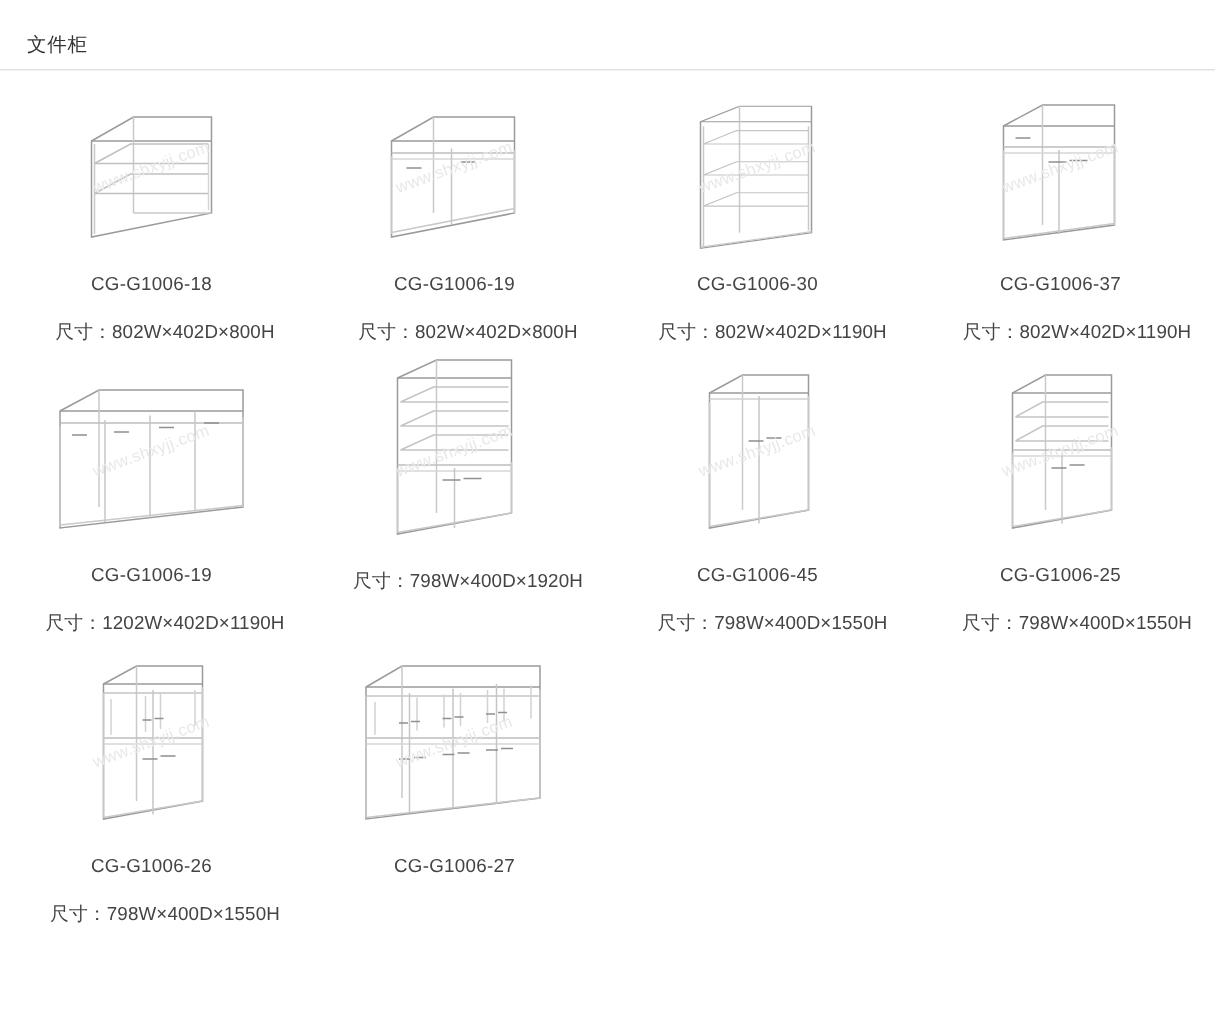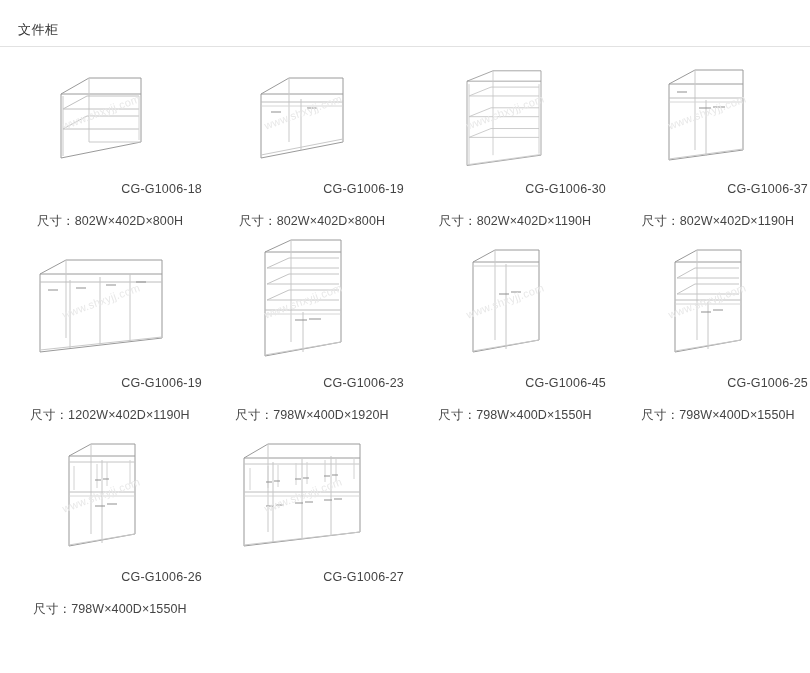--- a/index.html
+++ b/index.html
@@ -71,21 +71,21 @@
     left: 50%;
     top: 52%;
     transform: translate(-50%, -50%) rotate(-20deg);
     font-size: 11px;
     color: #e8e8e8;
     white-space: nowrap;
     pointer-events: none;
     letter-spacing: 0.3px;
   }
   .code {
-    text-align: right;
+    text-align: center;
     font-size: 12.5px;
     color: #444444;
     margin-top: 14px;
     letter-spacing: 0.2px;
   }
   .size {
     font-size: 12.5px;
     color: #444444;
     margin-top: 17px;
     padding-left: 18px;
@@ -230,21 +230,20 @@
             <path d="M22 72 L98 72" stroke="#bcbcbc"></path>
             <path d="M22 76 L98 76" stroke="#d6d6d6"></path>
             <path d="M60 74 L60 114" stroke="#c6c6c6"></path>
             <path d="M52 82 L64 82 M66 81 L78 81" stroke="#8f8f8f"></path>
             <path d="M22 74 L22 117 M98 70 L98 104" stroke="#c9c9c9"></path>
             <path d="M22 117 L98 104" stroke="#c9c9c9"></path>
           </g>
         </svg>
         <div class="watermark">www.shxyjj.com</div>
       </div>
-      <div class="code">CG-G1006-23</div>
       <div class="size">尺寸：798W×400D×1920H</div>
     </div>
 
     <div class="cell col2">
       <div class="figure tall">
         <svg width="120" height="124" viewBox="0 0 120 124" fill="none" stroke="#9a9a9a" stroke-width="1">
           <g>
             <path d="M28 24 L50 12 L94 12 L94 102 L28 114 Z" fill="#ffffff"></path>
             <path d="M28 24 L94 24"></path>
             <path d="M50 12 L50 102" stroke="#c9c9c9"></path>

